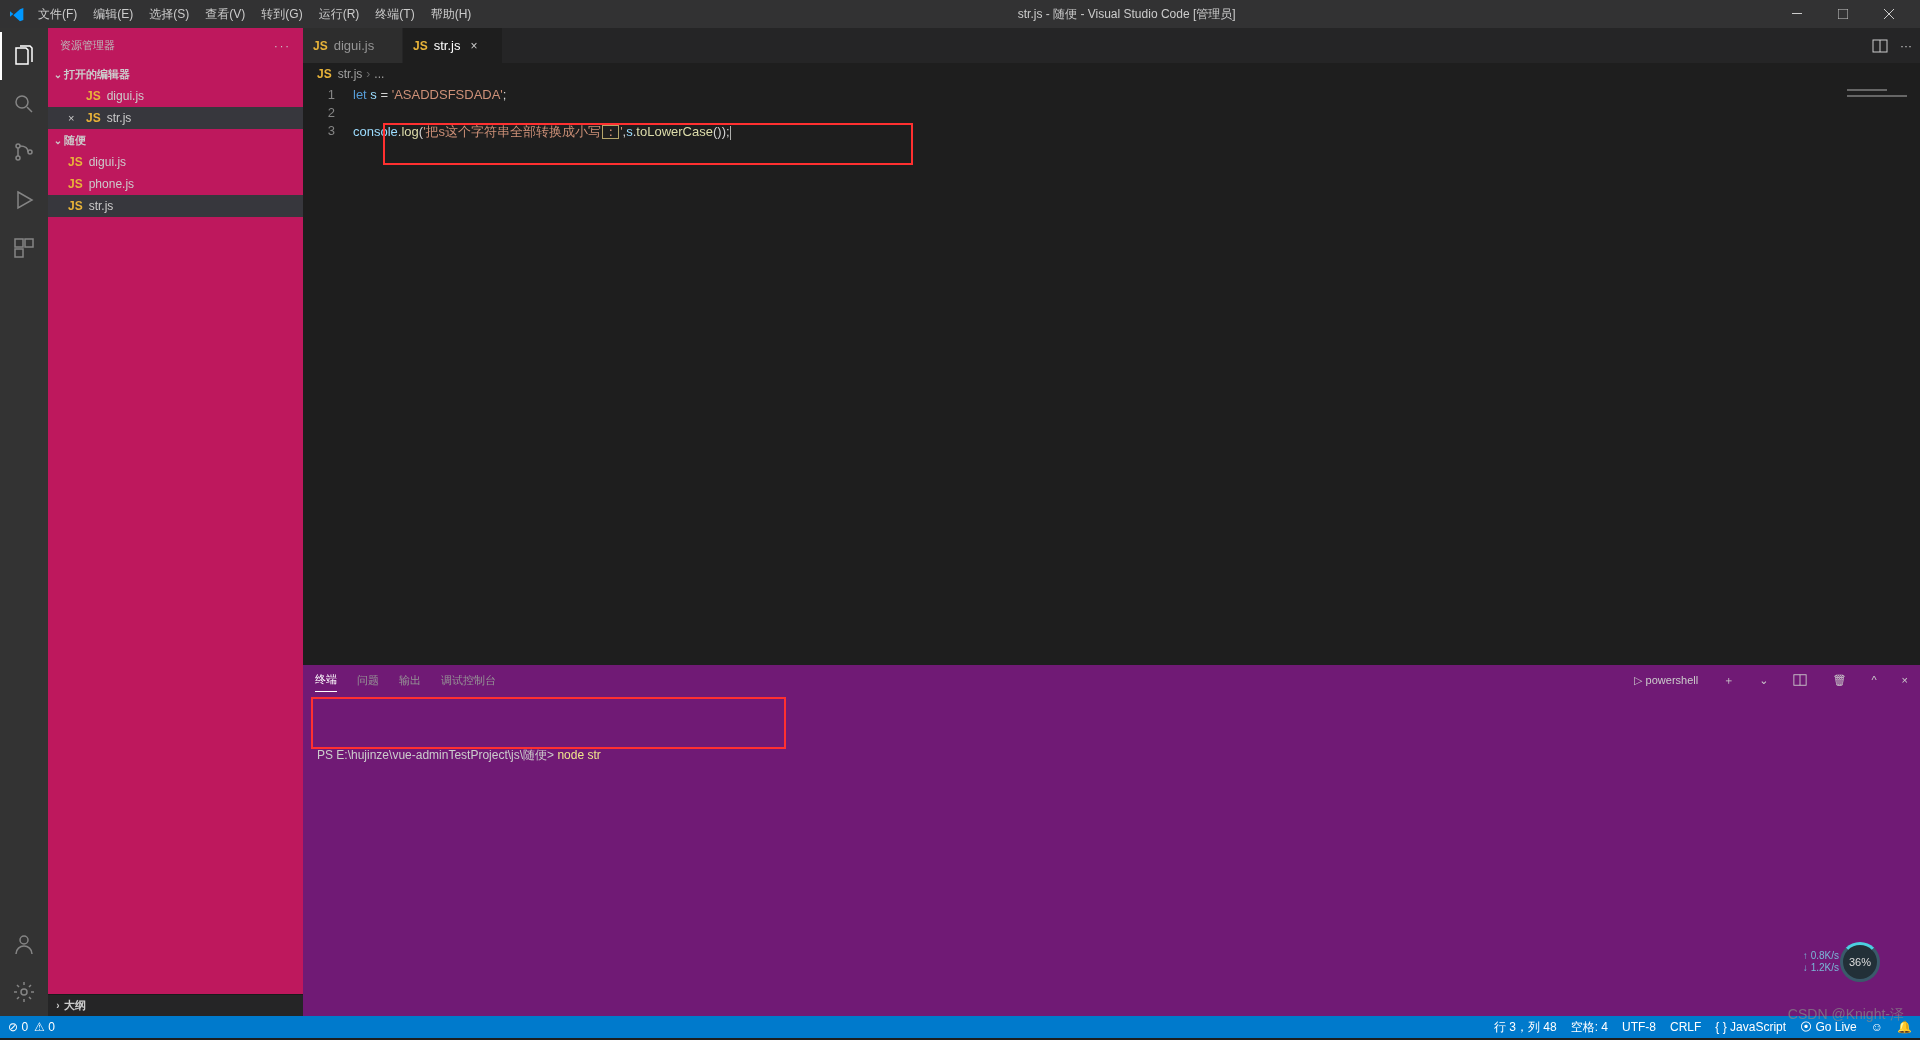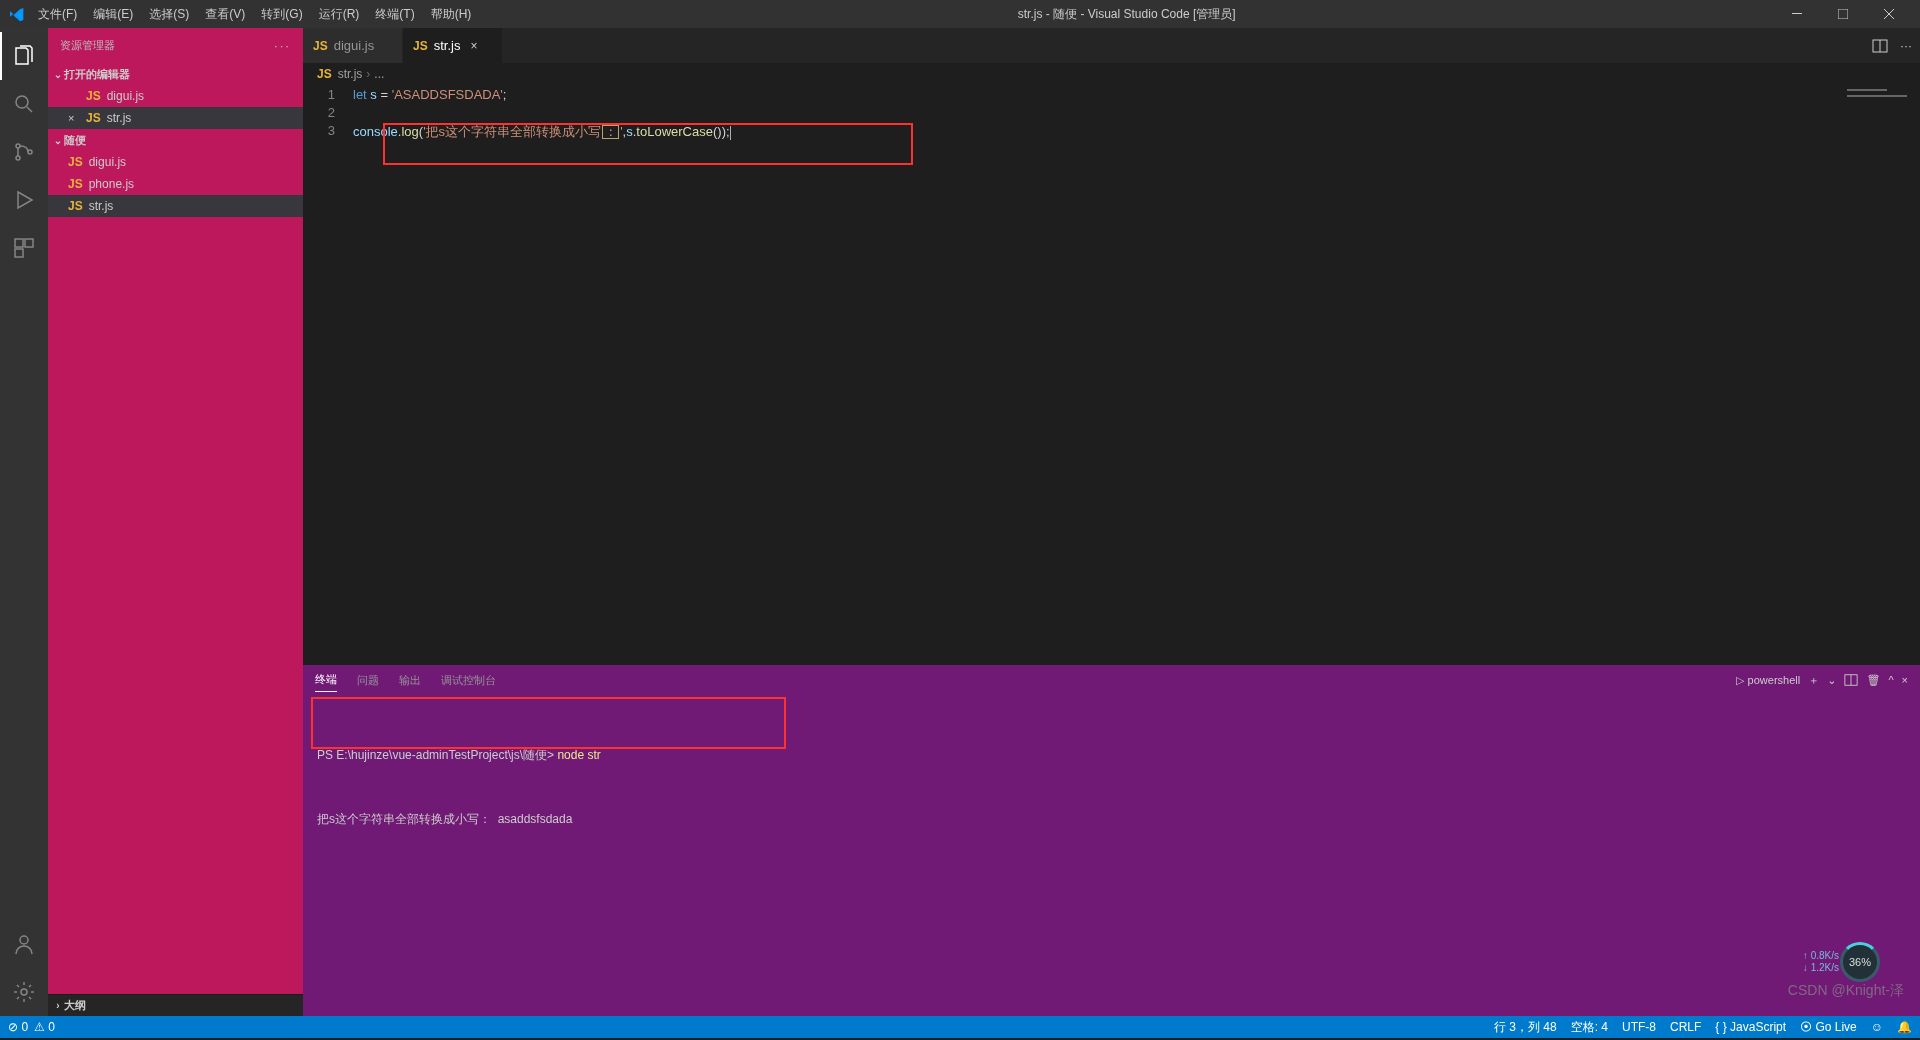--- a/index.html
+++ b/index.html
@@ -46,32 +46,32 @@
 .str { color:#ce9178;}
 .fn { color:#dcdcaa;}
 .plain { color:#d4d4d4;}
 .highlight-box1 { position:absolute; border:2px solid #ff3030; left:30px; top:38px; width:530px; height:42px; pointer-events:none;}
 .minimap { width:80px; background:#1e1e1e; border-left:1px solid #1e1e1e; position:relative;}
 .minimap .mm-line { position:absolute; height:2px; background:#666; }
 .panel { height: 352px; border-top:1px solid #1e1e1e; background:#701a75; display:flex; flex-direction:column;}
 .panel-tabs { height:30px; display:flex; align-items:center; padding:0 12px; gap:20px; font-size:11px; color:#969696;}
 .panel-tabs .pt { padding:4px 0; cursor:default;}
 .panel-tabs .pt.active { color:#fff; border-bottom:1px solid #fff;}
-.panel-tabs .pright { margin-left:auto; display:flex; align-items:center; gap:8px; color:#ccc;}
+.panel-tabs .pright { margin-left:auto; display:flex; align-items:center; gap:25px; color:#ccc;}
 .panel-body { flex:1; padding:4px 14px; font-family: Consolas, monospace; font-size:12px; color:#ccc; position:relative;}
 .panel-body .term-line { line-height:16px; white-space: pre; margin-top: 48px;}
 .prompt-path { color:#cccccc;}
 .prompt-cmd { color:#f0e68c;}
 .highlight-box2 { position:absolute; border:2px solid #ff3030; left:8px; top:2px; width:475px; height:52px; pointer-events:none;}
 .statusbar { height:22px; background:#007acc; display:flex; align-items:center; color:#fff; font-size:12px; padding:0 8px;}
 .statusbar .sb-left { display:flex; align-items:center; gap:6px;}
 .statusbar .sb-right { margin-left:auto; display:flex; align-items:center; gap:14px;}
 .sb-outline { height:22px; background:#252526; color:#ccc; display:flex; align-items:center; padding-left:4px; font-size:11px; font-weight:700; border-top:1px solid #1b1b1b;}
 .sb-outline .tw { width:12px; display:inline-block; text-align:center; font-size:10px;}
-.watermark { position:absolute; right:16px; bottom:40px; color:#888; font-size:14px; opacity:.7;}
+.watermark { position:absolute; right:16px; bottom:16px; color:#888; font-size:14px; opacity:.7;}
 .netwidget { position:absolute; right:40px; bottom:58px; display:flex; align-items:center; gap:1px;}
 .netwidget .stats { color:#7ab8d8; font-size:10px; text-align:right; line-height:12px;}
 .netwidget .ring { width:40px; height:40px; border-radius:50%; border:3px solid #3a5a6a; border-top-color:#4bd0e0; display:flex; align-items:center; justify-content:center; color:#ddd; font-size:11px; background:#223038;}
 .cursor-mark { display:inline-block; width:1px; height:14px; background:#aeafad; vertical-align:middle;}
 .box-ch { display:inline-block; border:1px solid #b5a56a; padding:0 1px; margin:0 1px; line-height:12px;}
 svg { display:block; }
 </style>
 </head>
 <body>
 
@@ -266,21 +266,20 @@
                 <path d="M8 2v12"></path>
               </svg>
             </span>
           <span>🗑</span>
           <span>^</span>
           <span>×</span>
         </div>
       </div>
       <div class="panel-body">
         <div class="term-line"><span class="prompt-path">PS E:\hujinze\vue-adminTestProject\js\随便&gt; </span><span class="prompt-cmd">node str</span></div>
-        <div class="term-line">把s这个字符串全部转换成小写：  asaddsfsdada</div>
         <div class="highlight-box2"></div>
       </div>
     </div>
   </div>
 </div>
 
 <div class="statusbar">
   <div class="sb-left">
     <span>⊘ 0</span>
     <span>⚠ 0</span>

